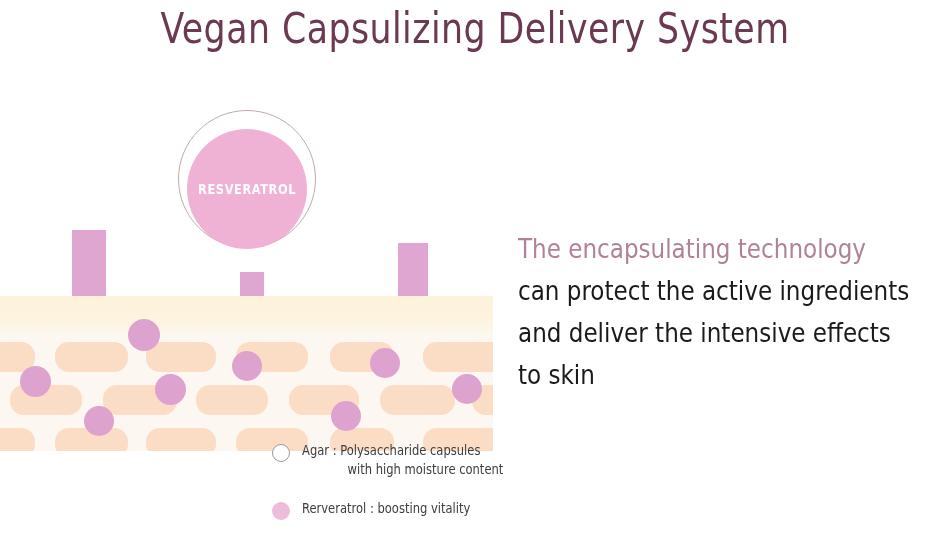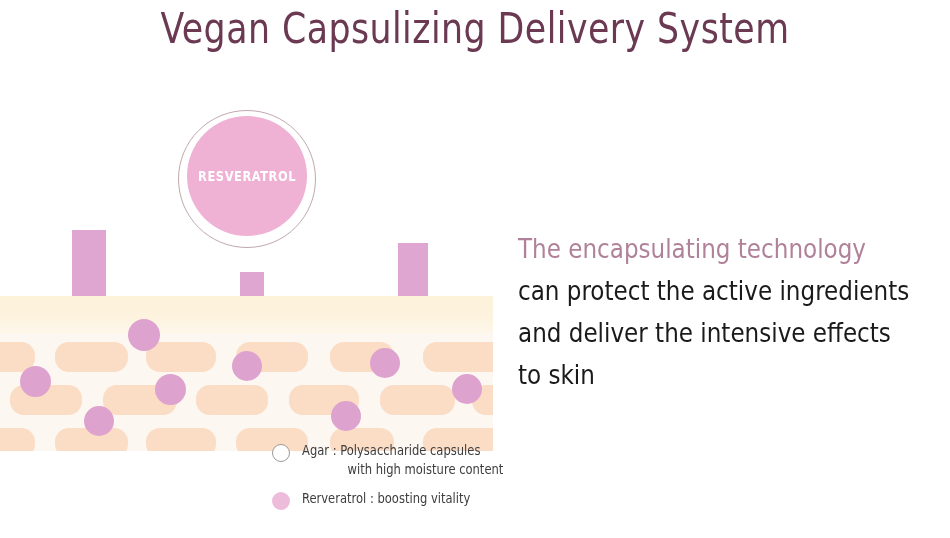--- a/index.html
+++ b/index.html
@@ -45,21 +45,21 @@
     left: 0; top: 0;
     width: 138px;
     height: 138px;
     border-radius: 50%;
     border: 1px solid #bfa9ae;
     background: #ffffff;
     box-sizing: border-box;
   }
   #capsule-inner {
     position: absolute;
-    left: 9px; top: 6px;
+    left: 9px; top: 19px;
     width: 120px;
     height: 120px;
     border-radius: 50%;
     background: #efb1d4;
     display: flex;
     align-items: center;
     justify-content: center;
   }
   #capsule-label {
     color: #ffffff;
@@ -162,21 +162,21 @@
     line-height: 19px;
     color: #3d3d3d;
     transform: scaleX(0.95);
     transform-origin: left top;
     display: block;
   }
   .legend-text .l2 {
     display: block;
     padding-left: 48px;
   }
-  #legend-row-2 { margin-top: 10px; }
+  #legend-row-2 { margin-top: 20px; }
 </style>
 </head>
 <body>
 
 <div id="title">Vegan Capsulizing Delivery System</div>
 
 <div id="capsule-wrap">
   <div id="capsule-outer-ring"></div>
   <div id="capsule-inner">
     <span id="capsule-label">RESVERATROL</span>

